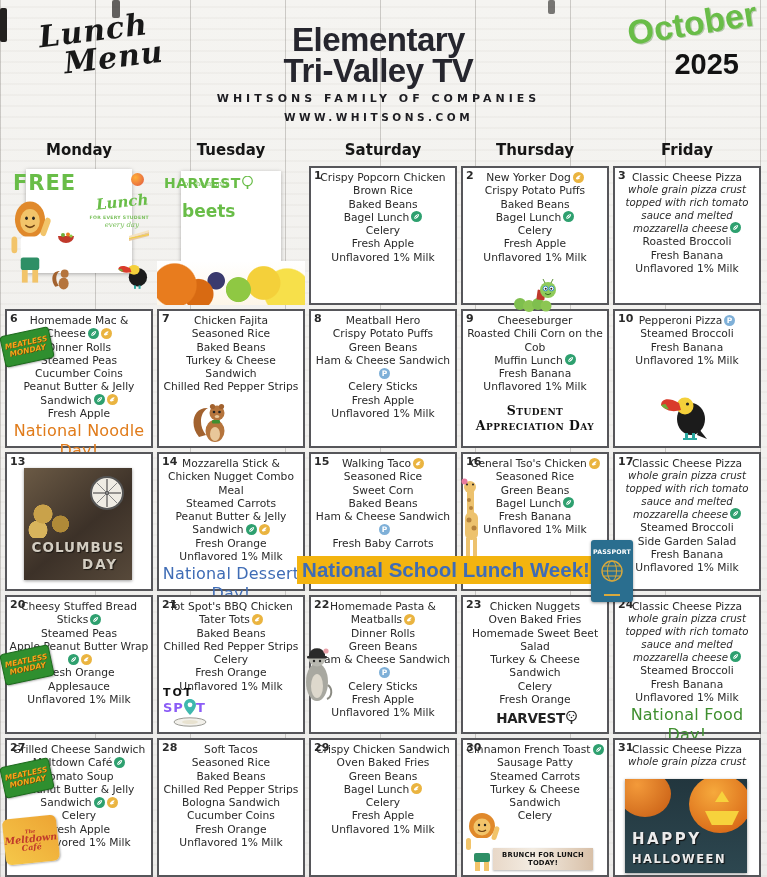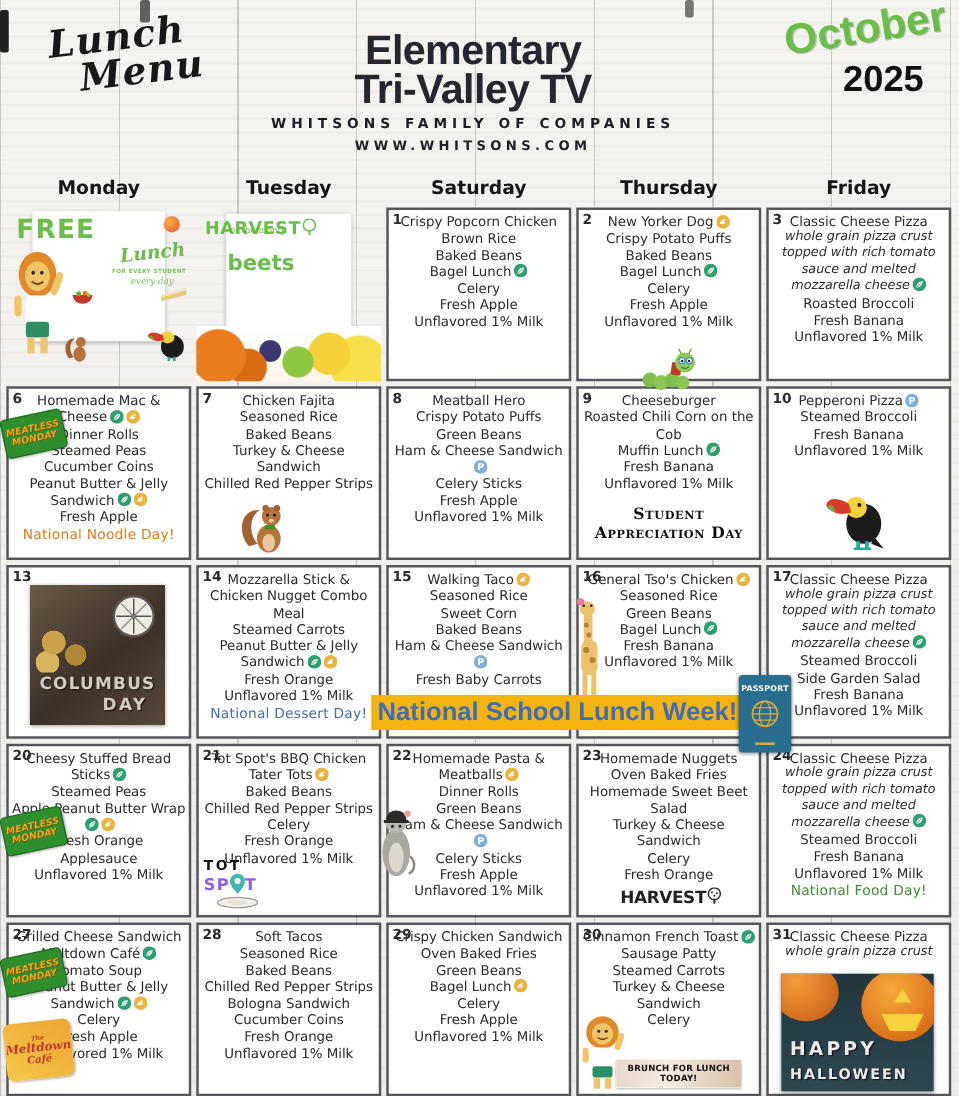--- a/index.html
+++ b/index.html
@@ -32,21 +32,21 @@
   #grid{position:absolute;left:5px;top:166px;display:grid;
     grid-template-columns:repeat(5,148px);grid-auto-rows:139px;gap:4px;}
   .cell{position:relative;background:#fff;border:2px solid #56565a;box-sizing:border-box;
     text-align:center;font-size:10.7px;line-height:1.24;overflow:visible;}
   .cell.imgcell{background:transparent;border:none;display:flex;justify-content:center;align-items:flex-start;}
   .datenum{position:absolute;left:3px;top:2px;font-weight:bold;font-size:11px;line-height:1;}
   .menu{padding:3px 2px 0 2px;}
   .item{margin:0;}
   .item.it{font-style:italic;font-size:10.2px;}
   .ficon{display:inline-block;vertical-align:-1.5px;margin-left:2px;}
-  .special{font-size:11px;letter-spacing:.2px;margin-top:1px;text-align:center;}
+  .special{font-size:16px;letter-spacing:.2px;margin-top:1px;text-align:center;}
   .fancy{margin-top:9px;font-family:"DejaVu Serif",serif;font-variant:small-caps;
     font-weight:bold;font-size:12.5px;letter-spacing:.5px;color:#111;}
   
   .art{position:absolute;z-index:2;}
   .a-meatless{width:48px;height:30px;background:#2f8f2f;border:1px solid #1d6b1d;border-radius:4px;
     transform:rotate(-12deg);display:flex;flex-direction:column;align-items:center;justify-content:center;
     box-shadow:1px 1px 2px rgba(0,0,0,.3);}
   .a-meatless span{color:#f5a81c;font-weight:bold;font-style:italic;font-size:7.5px;line-height:1.08;
     text-shadow:.5px .5px 0 #6d3a00;}
   .poster{position:relative;background:#fff;box-shadow:0 1px 4px rgba(0,0,0,.3);}
@@ -553,21 +553,21 @@
             <rect x="6" y="11" width="20" height="2.4" rx="1" fill="#2a2a2a"></rect>
             <circle cx="25" cy="6" r="2.6" fill="#e8a0a8"></circle>
             <circle cx="13" cy="16" r="1.2" fill="#222"></circle>
             <circle cx="19" cy="16" r="1.2" fill="#222"></circle>
             <path d="M27 40 C32 44 31 52 26 54" fill="none" stroke="#8a8a82" stroke-width="2"></path>
           </svg></div>
       </div>
       <div class="cell">
         <span class="datenum">23</span>
         <div class="menu">
-          <div class="item">Homemade Nuggets</div>
+          <div class="item">Chicken Nuggets</div>
           <div class="item">Oven Baked Fries</div>
           <div class="item">Homemade Sweet Beet Salad</div>
           <div class="item">Turkey &amp; Cheese Sandwich</div>
           <div class="item">Celery</div>
           <div class="item">Fresh Orange</div>
         </div>
         <div class="art a-harvestlogo" style="left: 32px; bottom: 2px;"><span class="hl">HARVEST</span><svg width="13" height="14" viewBox="0 0 13 14" style="vertical-align:-2px">
             <circle cx="6.5" cy="5" r="4.8" fill="none" stroke="#2a2a2a" stroke-width="1.2"></circle>
             <circle cx="4.5" cy="4" r="0.8" fill="#2a2a2a"></circle>
             <circle cx="8.5" cy="4.5" r="0.8" fill="#2a2a2a"></circle>

